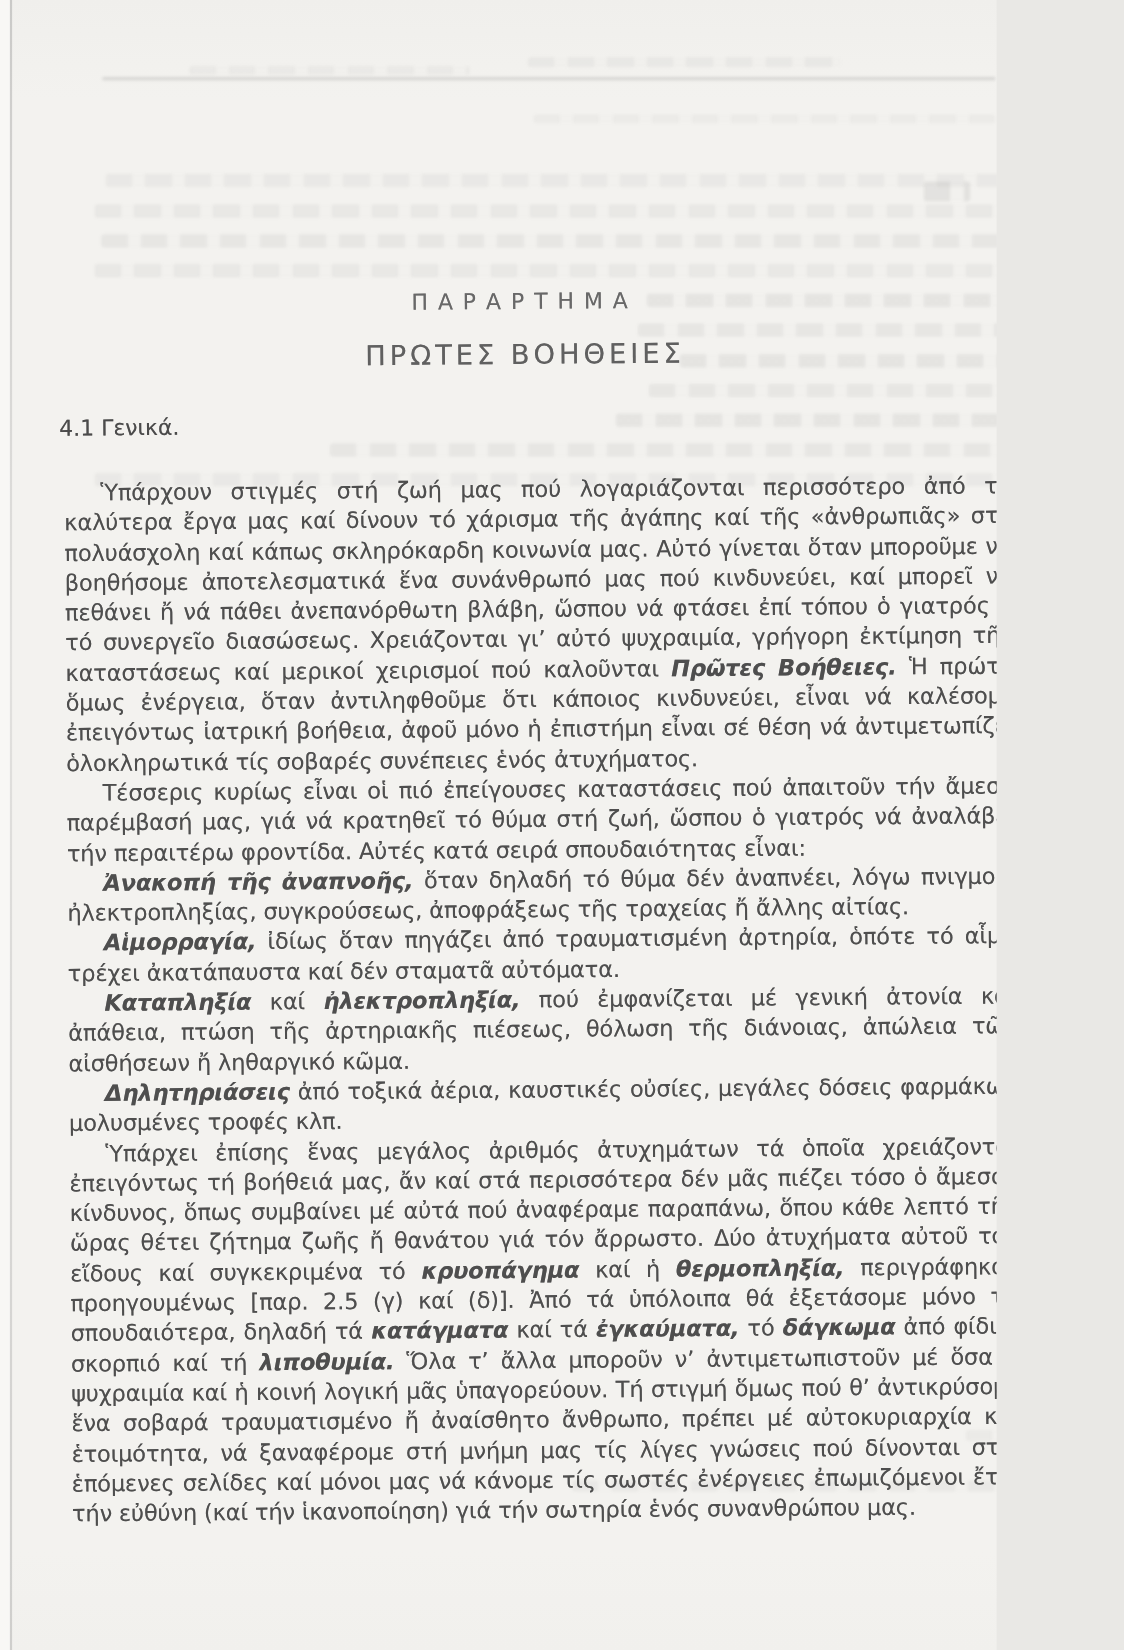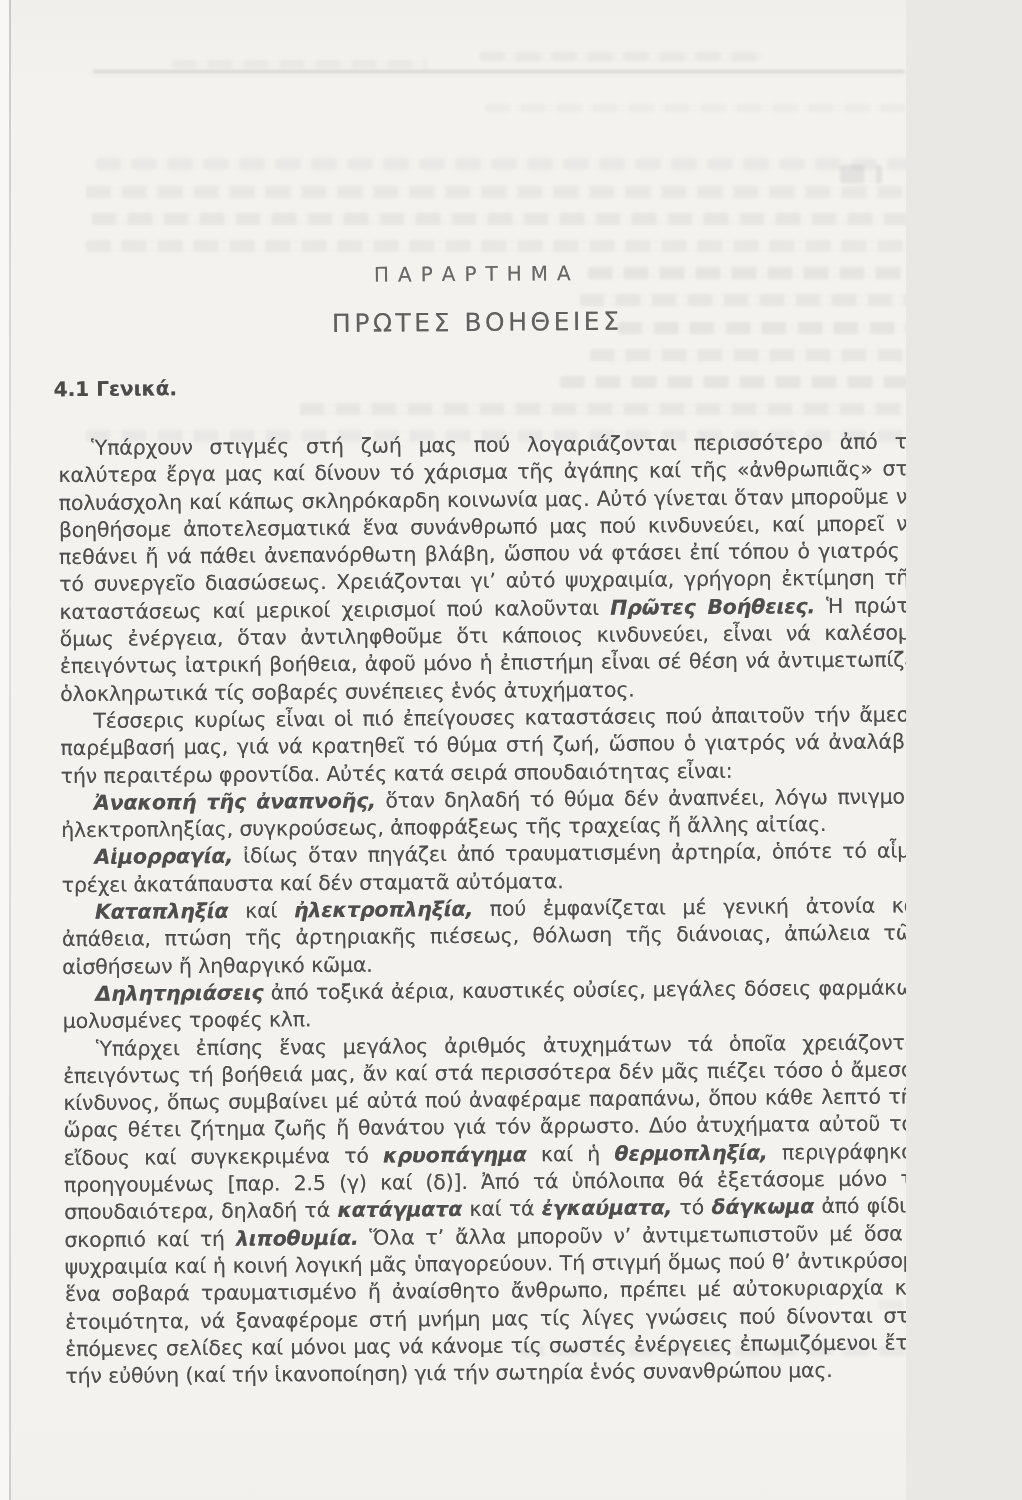--- a/index.html
+++ b/index.html
@@ -54,21 +54,21 @@
   }
   .chapter-title{
     position:absolute;top:308px;left:50px;width:860px;
     text-align:center;
     font-size:25px;letter-spacing:3.5px;
     color:#606060;
     text-shadow:0 0 .5px rgba(90,90,90,.55);
   }
   .section-heading{
     position:absolute;top:374px;left:56px;
-    font-size:20px;font-weight:bold;
+    font-size:20px;font-weight:normal;
     color:#4b4b4b;
     text-shadow:0 0 .4px rgba(70,70,70,.5);
   }
   .body-text{
     position:absolute;top:432px;left:60px;width:862px;
     font-size:20.5px;line-height:27.3px;
     letter-spacing:-0.15px;
     color:var(--ink);
     text-align:justify;
     text-shadow:0 0 .45px rgba(80,80,80,.55);

